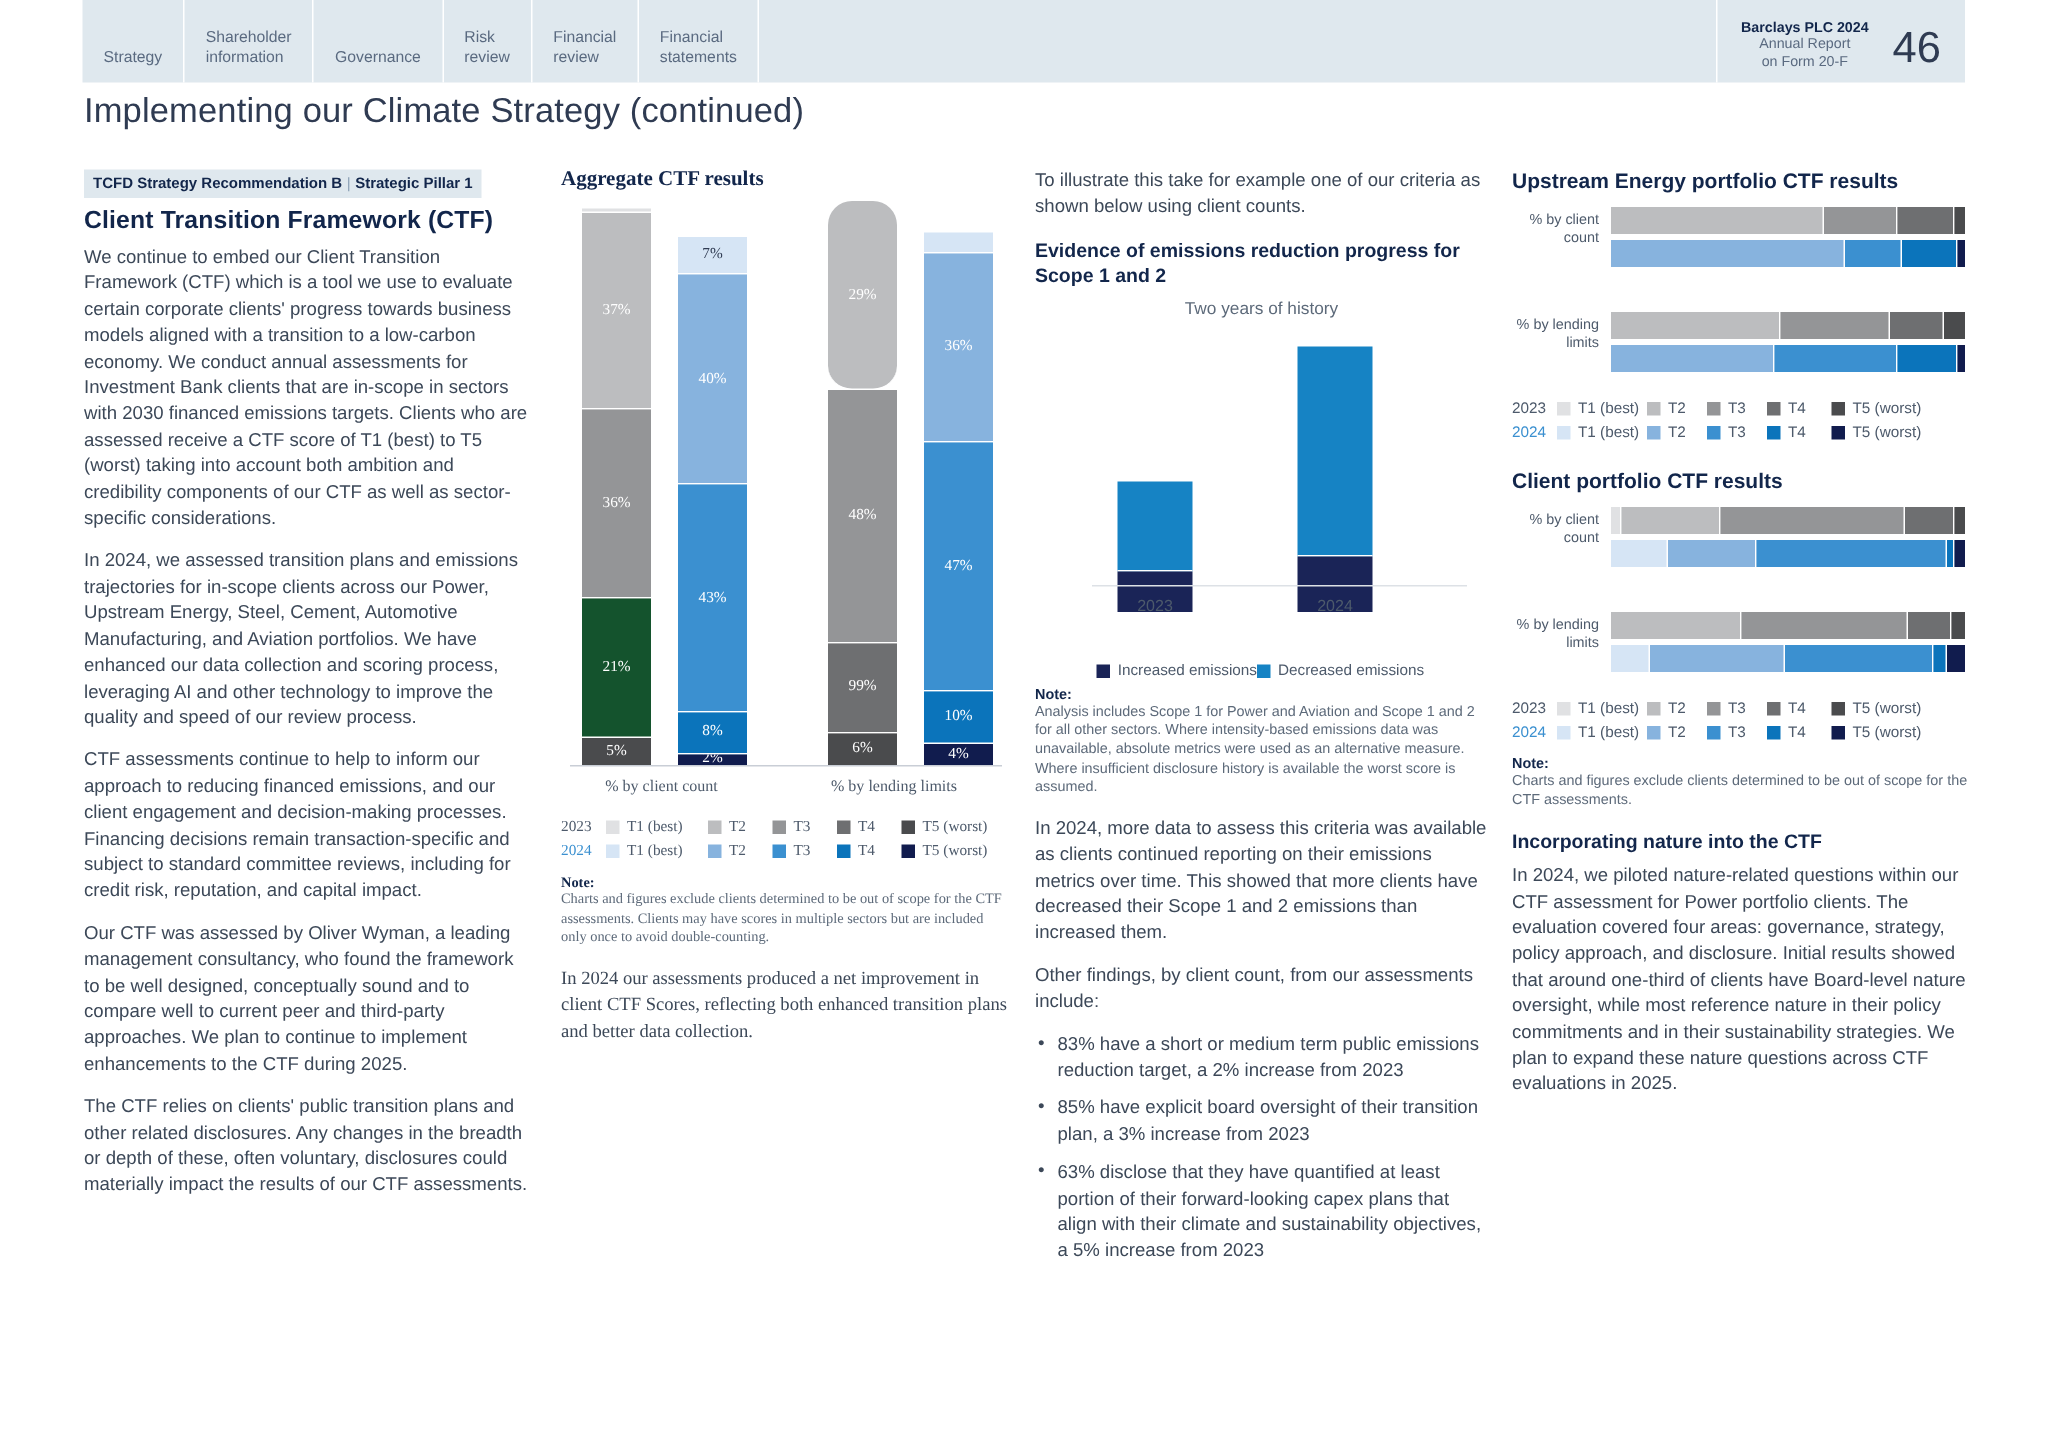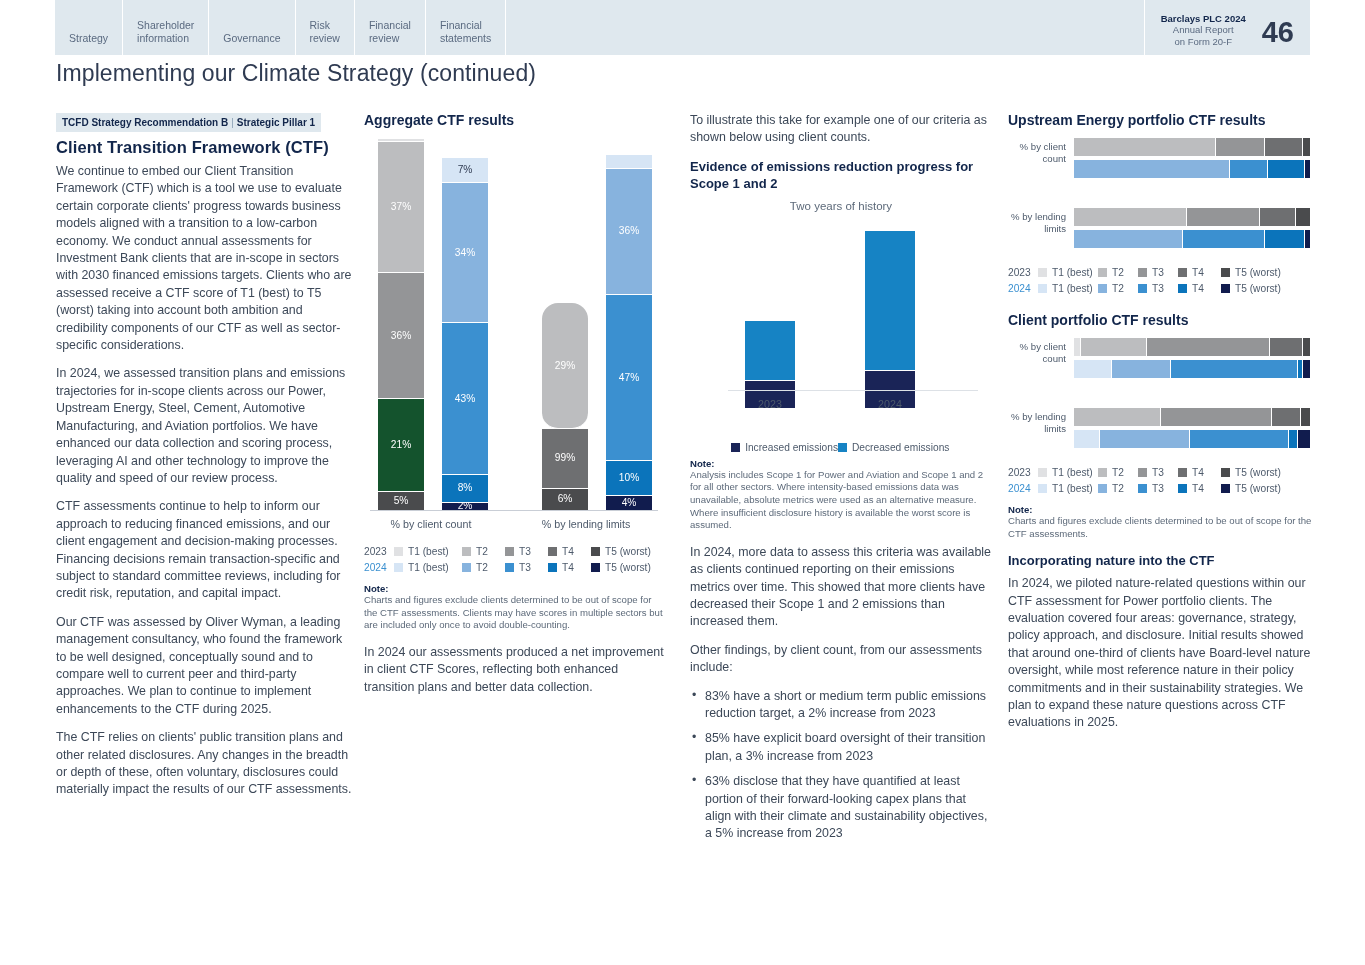--- a/index.html
+++ b/index.html
@@ -34,32 +34,32 @@
     border-left: 4px solid #12264b;
   }
   .nav-spacer { flex: 1; border-left: 1px solid #ffffff; height:100%; }
   .nav-right {
     display: flex; align-items: flex-end; gap: 16px;
     padding: 0 16px 8px 16px; height: 100%;
     border-left: 1px solid #ffffff;
   }
   .nav-meta { font-size: 9.5px; line-height: 11.5px; color: #5a6a80; text-align: center; }
   .nav-meta .t1 { font-weight: bold; color: #12264b; }
-  .nav-pageno { font-size: 29px; color: #2f3b52; line-height: 30px; font-weight: 700; }
+  .nav-pageno { font-size: 29px; color: #2f3b52; line-height: 30px; font-weight: 400; }
 
   
   .page-title {
     position: absolute; left: 56px; top: 60px;
     font-size: 23px; font-weight: normal; color: #2f3b52; letter-spacing: .1px;
   }
 
   
   .col { position: absolute; top: 112px; }
   .col1 { left: 56px;   width: 300px; }
-  .col2 { left: 364px;  width: 300px; }
+  .col2 { left: 374px;  width: 300px; font-family: Liberation Serif, serif; }
   .col3 { left: 690px;  width: 302px; }
   .col4 { left: 1008px; width: 308px; }
 
   .eyebrow {
     background: #dfe8ee; color: #12264b;
     font-size: 10px; font-weight: bold;
     padding: 4px 6px 4px 6px; display: inline-block;
     margin-bottom: 6px;
   }
   .eyebrow .sep { color: #8aa0b5; font-weight: normal; padding: 0 3px; }
@@ -207,35 +207,38 @@
             </div>
             <div class="seg" style="height: 17.6px; background: rgb(74, 75, 77);">
               <span style="color: rgb(255, 255, 255);">5%</span>
             </div>
           </div>
           <div class="bar-col" style="left: 72px;">
             <div class="seg" style="height: 24.64px; background: rgb(214, 229, 245);">
               <span style="color: rgb(47, 59, 82);">7%</span>
             </div>
             <div class="seg" style="height: 140.8px; background: rgb(135, 179, 222);">
-              <span style="color: rgb(255, 255, 255);">34%</span>
+              <span style="color: rgb(255, 255, 255);">40%</span>
             </div>
             <div class="seg" style="height: 151.36px; background: rgb(59, 144, 208);">
               <span style="color: rgb(255, 255, 255);">43%</span>
             </div>
             <div class="seg" style="height: 28.16px; background: rgb(11, 116, 187);">
               <span style="color: rgb(255, 255, 255);">8%</span>
             </div>
             <div class="seg" style="height: 7.04px; background: rgb(17, 28, 78);">
               <span style="color: rgb(255, 255, 255);">2%</span>
             </div>
           </div>
           <div class="bar-col" style="left: 172px;">
             <div class="seg" style="height: 126px; background: rgb(188, 189, 191); border-radius: 16px;">
               <span style="color: rgb(255, 255, 255);">29%</span>
+            </div>
+            <div class="seg" style="height: 168.96px; background: rgb(148, 149, 151);">
+              <span style="color: rgb(255, 255, 255);">48%</span>
             </div>
             <div class="seg" style="height: 59.84px; background: rgb(110, 111, 113);">
               <span style="color: rgb(255, 255, 255);">99%</span>
             </div>
             <div class="seg" style="height: 21.12px; background: rgb(74, 75, 77);">
               <span style="color: rgb(255, 255, 255);">6%</span>
             </div>
           </div>
           <div class="bar-col" style="left: 236px;">
             <div class="seg" style="height: 14.08px; background: rgb(214, 229, 245);"></div>

